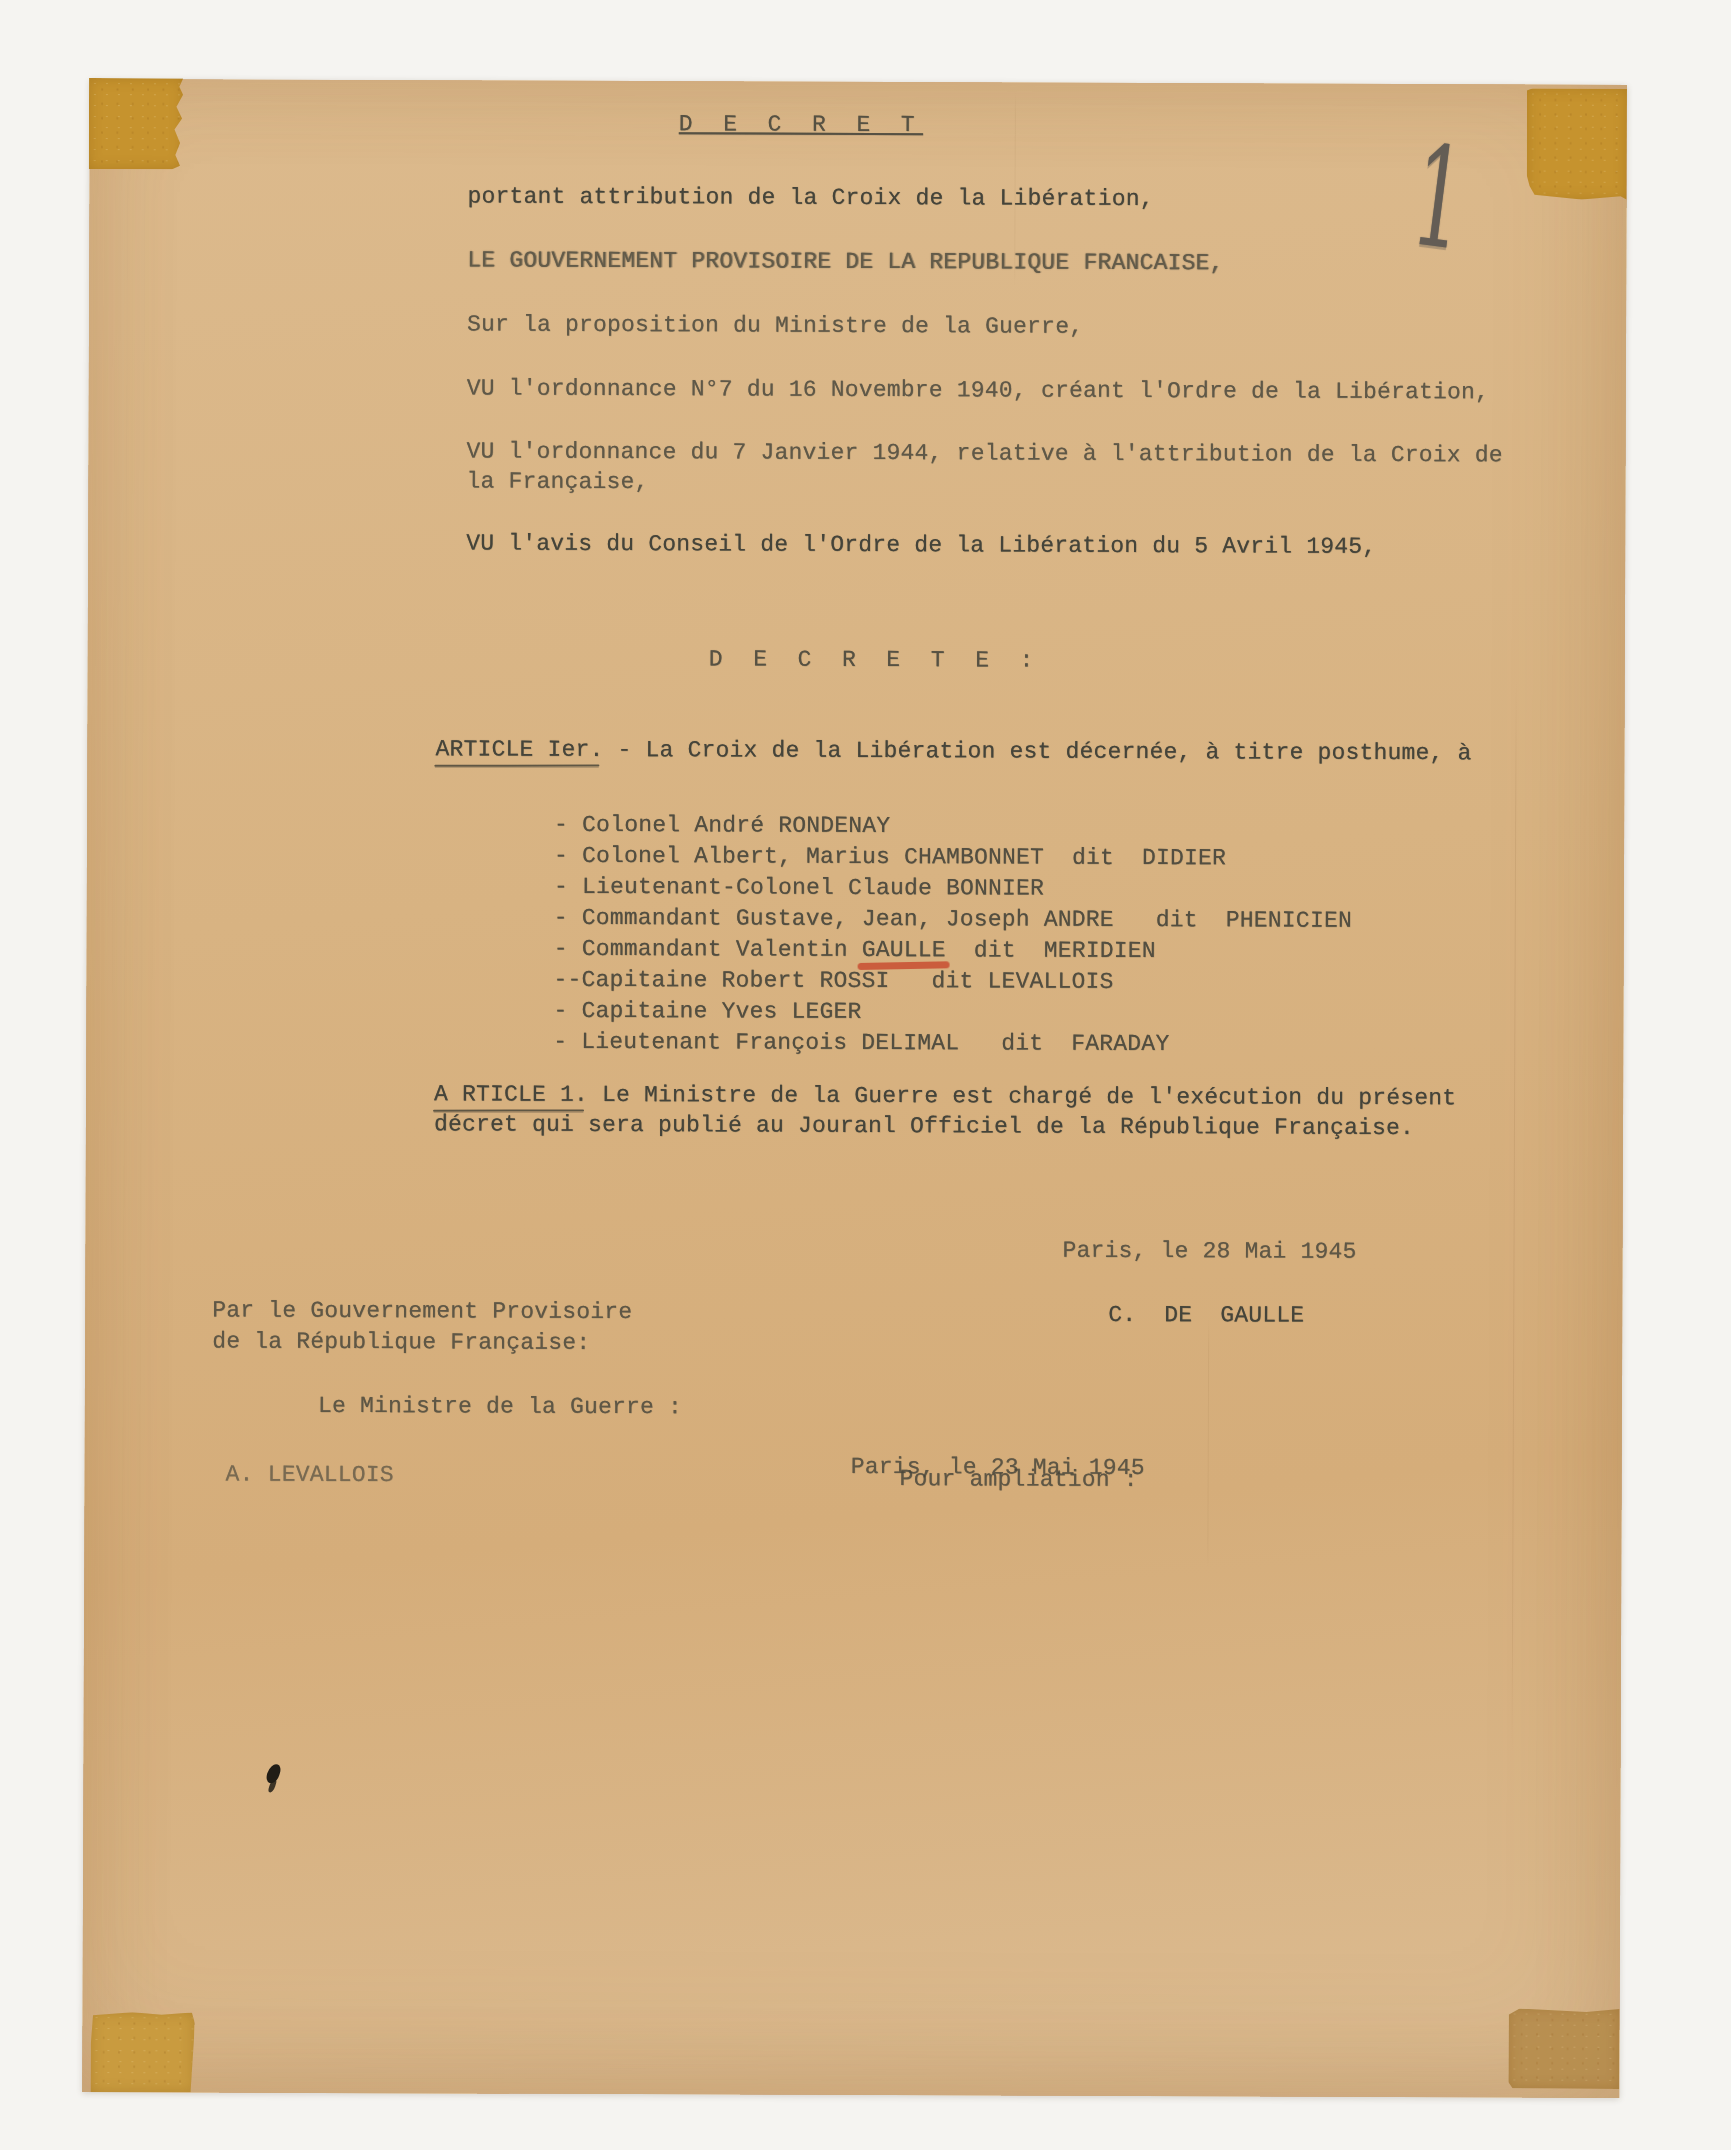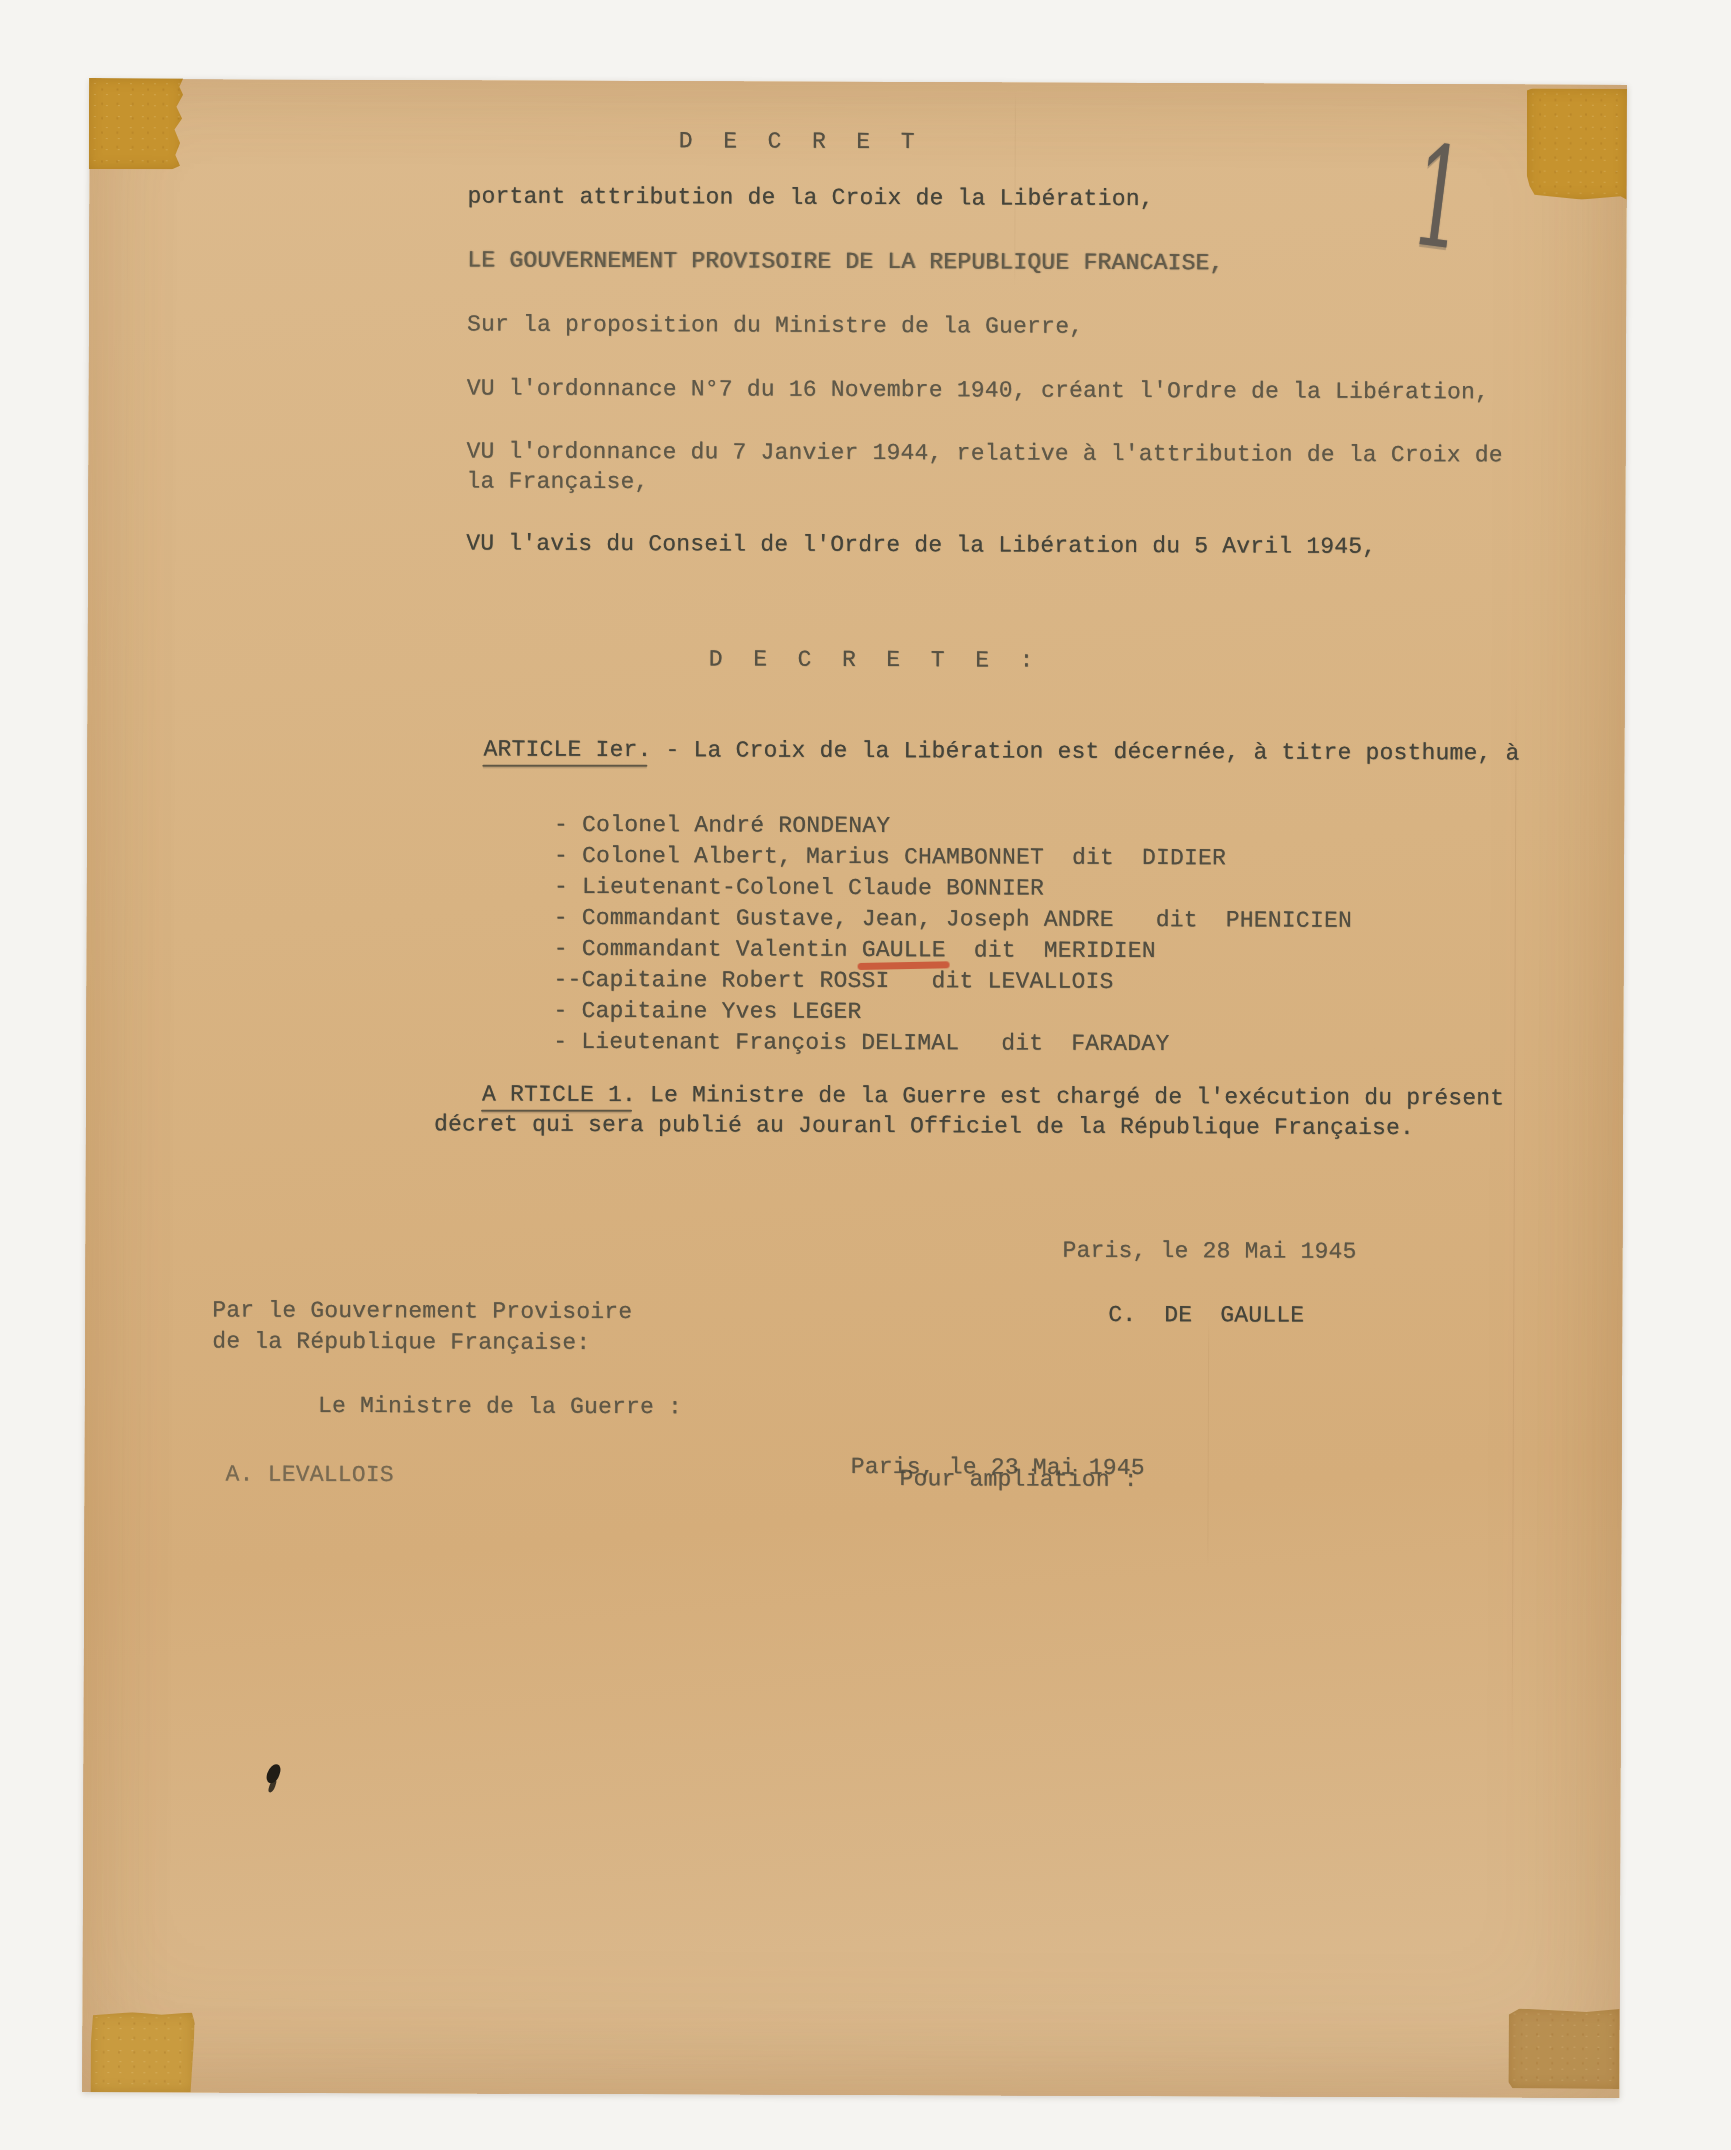--- a/index.html
+++ b/index.html
@@ -53,21 +53,21 @@
     font-size:23px;line-height:31px;
     color:#45443a;
     white-space:pre;
     text-shadow:0 0 0.7px rgba(69,68,58,.6), 0.5px 0.5px 0.5px rgba(69,68,58,.26);
     letter-spacing:0.2px;
   }
   .heading{font-size:23px;letter-spacing:8.4px;opacity:.88;}
   .soft{opacity:.82;}
   .faint{opacity:.64;}
   .smear{opacity:.8;text-shadow:0 0 1.4px rgba(69,68,58,.85), 1.2px 0 0.5px rgba(69,68,58,.4);}
-  .typed-underline{position:relative;margin-left:48px;}
+  .typed-underline{position:relative;}
   .typed-underline::after{
     content:"";position:absolute;left:-0.9px;right:3.7px;bottom:-4.6px;height:2.3px;
     background:rgba(62,60,50,.78);border-radius:1.4px;
     box-shadow:0 1.9px 0 -0.5px rgba(62,60,50,.25);
     transform:rotate(-.25deg);
   }
   .names{position:absolute;}
   .name-row{
     position:relative;
     font-size:23px;line-height:31px;color:#45443a;white-space:pre;
@@ -113,21 +113,21 @@
     <div class="tape tape-tr"></div>
     <div class="tape tape-bl"></div>
     <div class="tape tape-br"></div>
 
     <div class="crease crease-right"></div>
     <div class="crease crease-mid"></div>
     <div class="crease crease-top"></div>
 
     <div class="hand-number">1</div>
 
-    <div class="tl heading" style="left:589px;top:45px;">D E C R E T</div>
+    <div class="tl heading" style="left:589px;top:28px;text-decoration:underline;">D E C R E T</div>
 
     <div class="tl" style="left:378px;top:101px;">portant attribution de la Croix de la Libération,</div>
 
     <div class="tl smear" style="left:378px;top:165px;">LE GOUVERNEMENT PROVISOIRE DE LA REPUBLIQUE FRANCAISE,</div>
 
     <div class="tl soft" style="left:378px;top:229px;">Sur la proposition du Ministre de la Guerre,</div>
 
     <div class="tl soft" style="left:378px;top:293px;">VU l'ordonnance N°7 du 16 Novembre 1940, créant l'Ordre de la Libération,</div>
 
     <div class="tl soft" style="left:378px;top:356px;">VU l'ordonnance du 7 Janvier 1944, relative à l'attribution de la Croix de</div>

